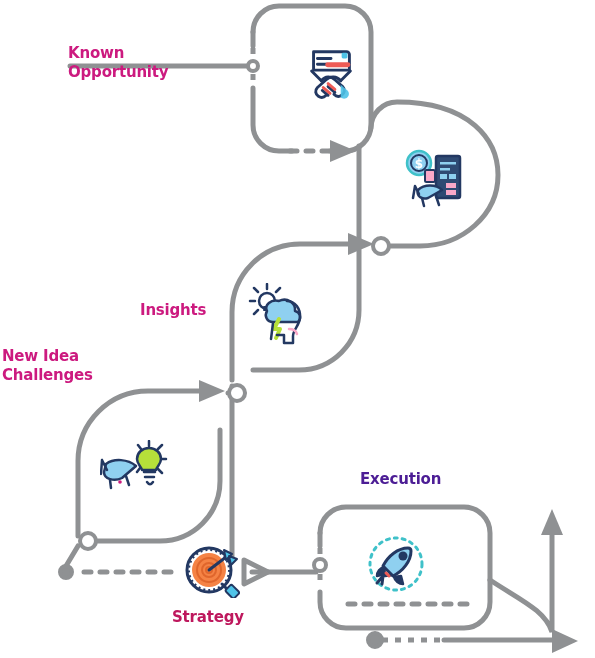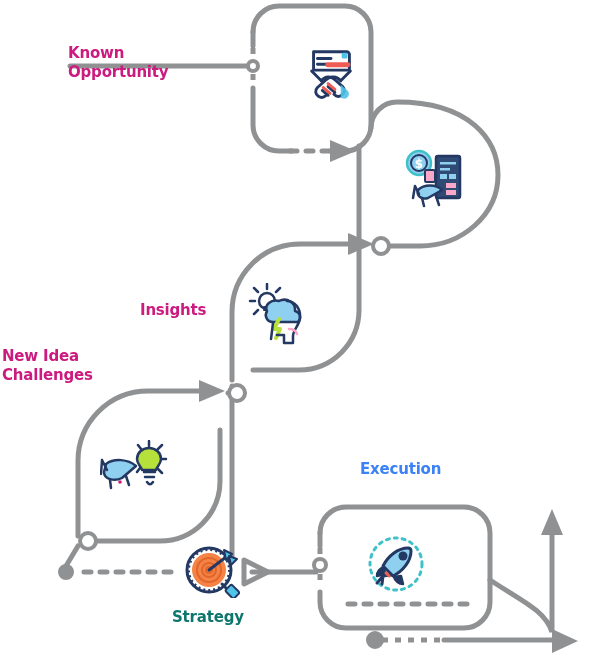--- a/index.html
+++ b/index.html
@@ -101,23 +101,23 @@
 
   <div class="lbl" style="left:68px;top:44px;color:#cc1a7f;">Known
 Opportunity</div>
 
 
   <div class="lbl" style="left:140px;top:266px;color:#cc1a7f;margin-top:35px;">Insights</div>
 
   <div class="lbl" style="left:2px;top:347px;color:#cc1a7f;">New Idea
 Challenges</div>
 
-  <div class="lbl" style="left:360px;top:460px;color:#3b82f6;">Execution</div>
-
-  <div class="lbl" style="left:172px;top:608px;color:#0f766e;">Strategy</div>
+  <div class="lbl" style="left:360px;top:470px;color:#4c1d95;">Execution</div>
+
+  <div class="lbl" style="left:172px;top:608px;color:#be185d;">Strategy</div>
 
   <div class="ico" style="left:300px;top:42px;width:62px;height:62px;">
     <svg viewBox="0 0 64 64" width="62" height="62">
       <g fill="none" stroke="#233862" stroke-width="3" stroke-linecap="round" stroke-linejoin="round">
         <path d="M14 10 h34 a3 3 0 0 1 3 3 v16 h-37 z"></path>
         <path d="M18 17 h14 M18 23 h10"></path>
       </g>
       <rect x="43" y="11" width="6" height="6" rx="1.5" fill="#4fc3e8"></rect>
       <rect x="26" y="21" width="26" height="5" rx="2.5" fill="#ef5b55"></rect>
       <g fill="none" stroke="#233862" stroke-width="3" stroke-linecap="round" stroke-linejoin="round">

